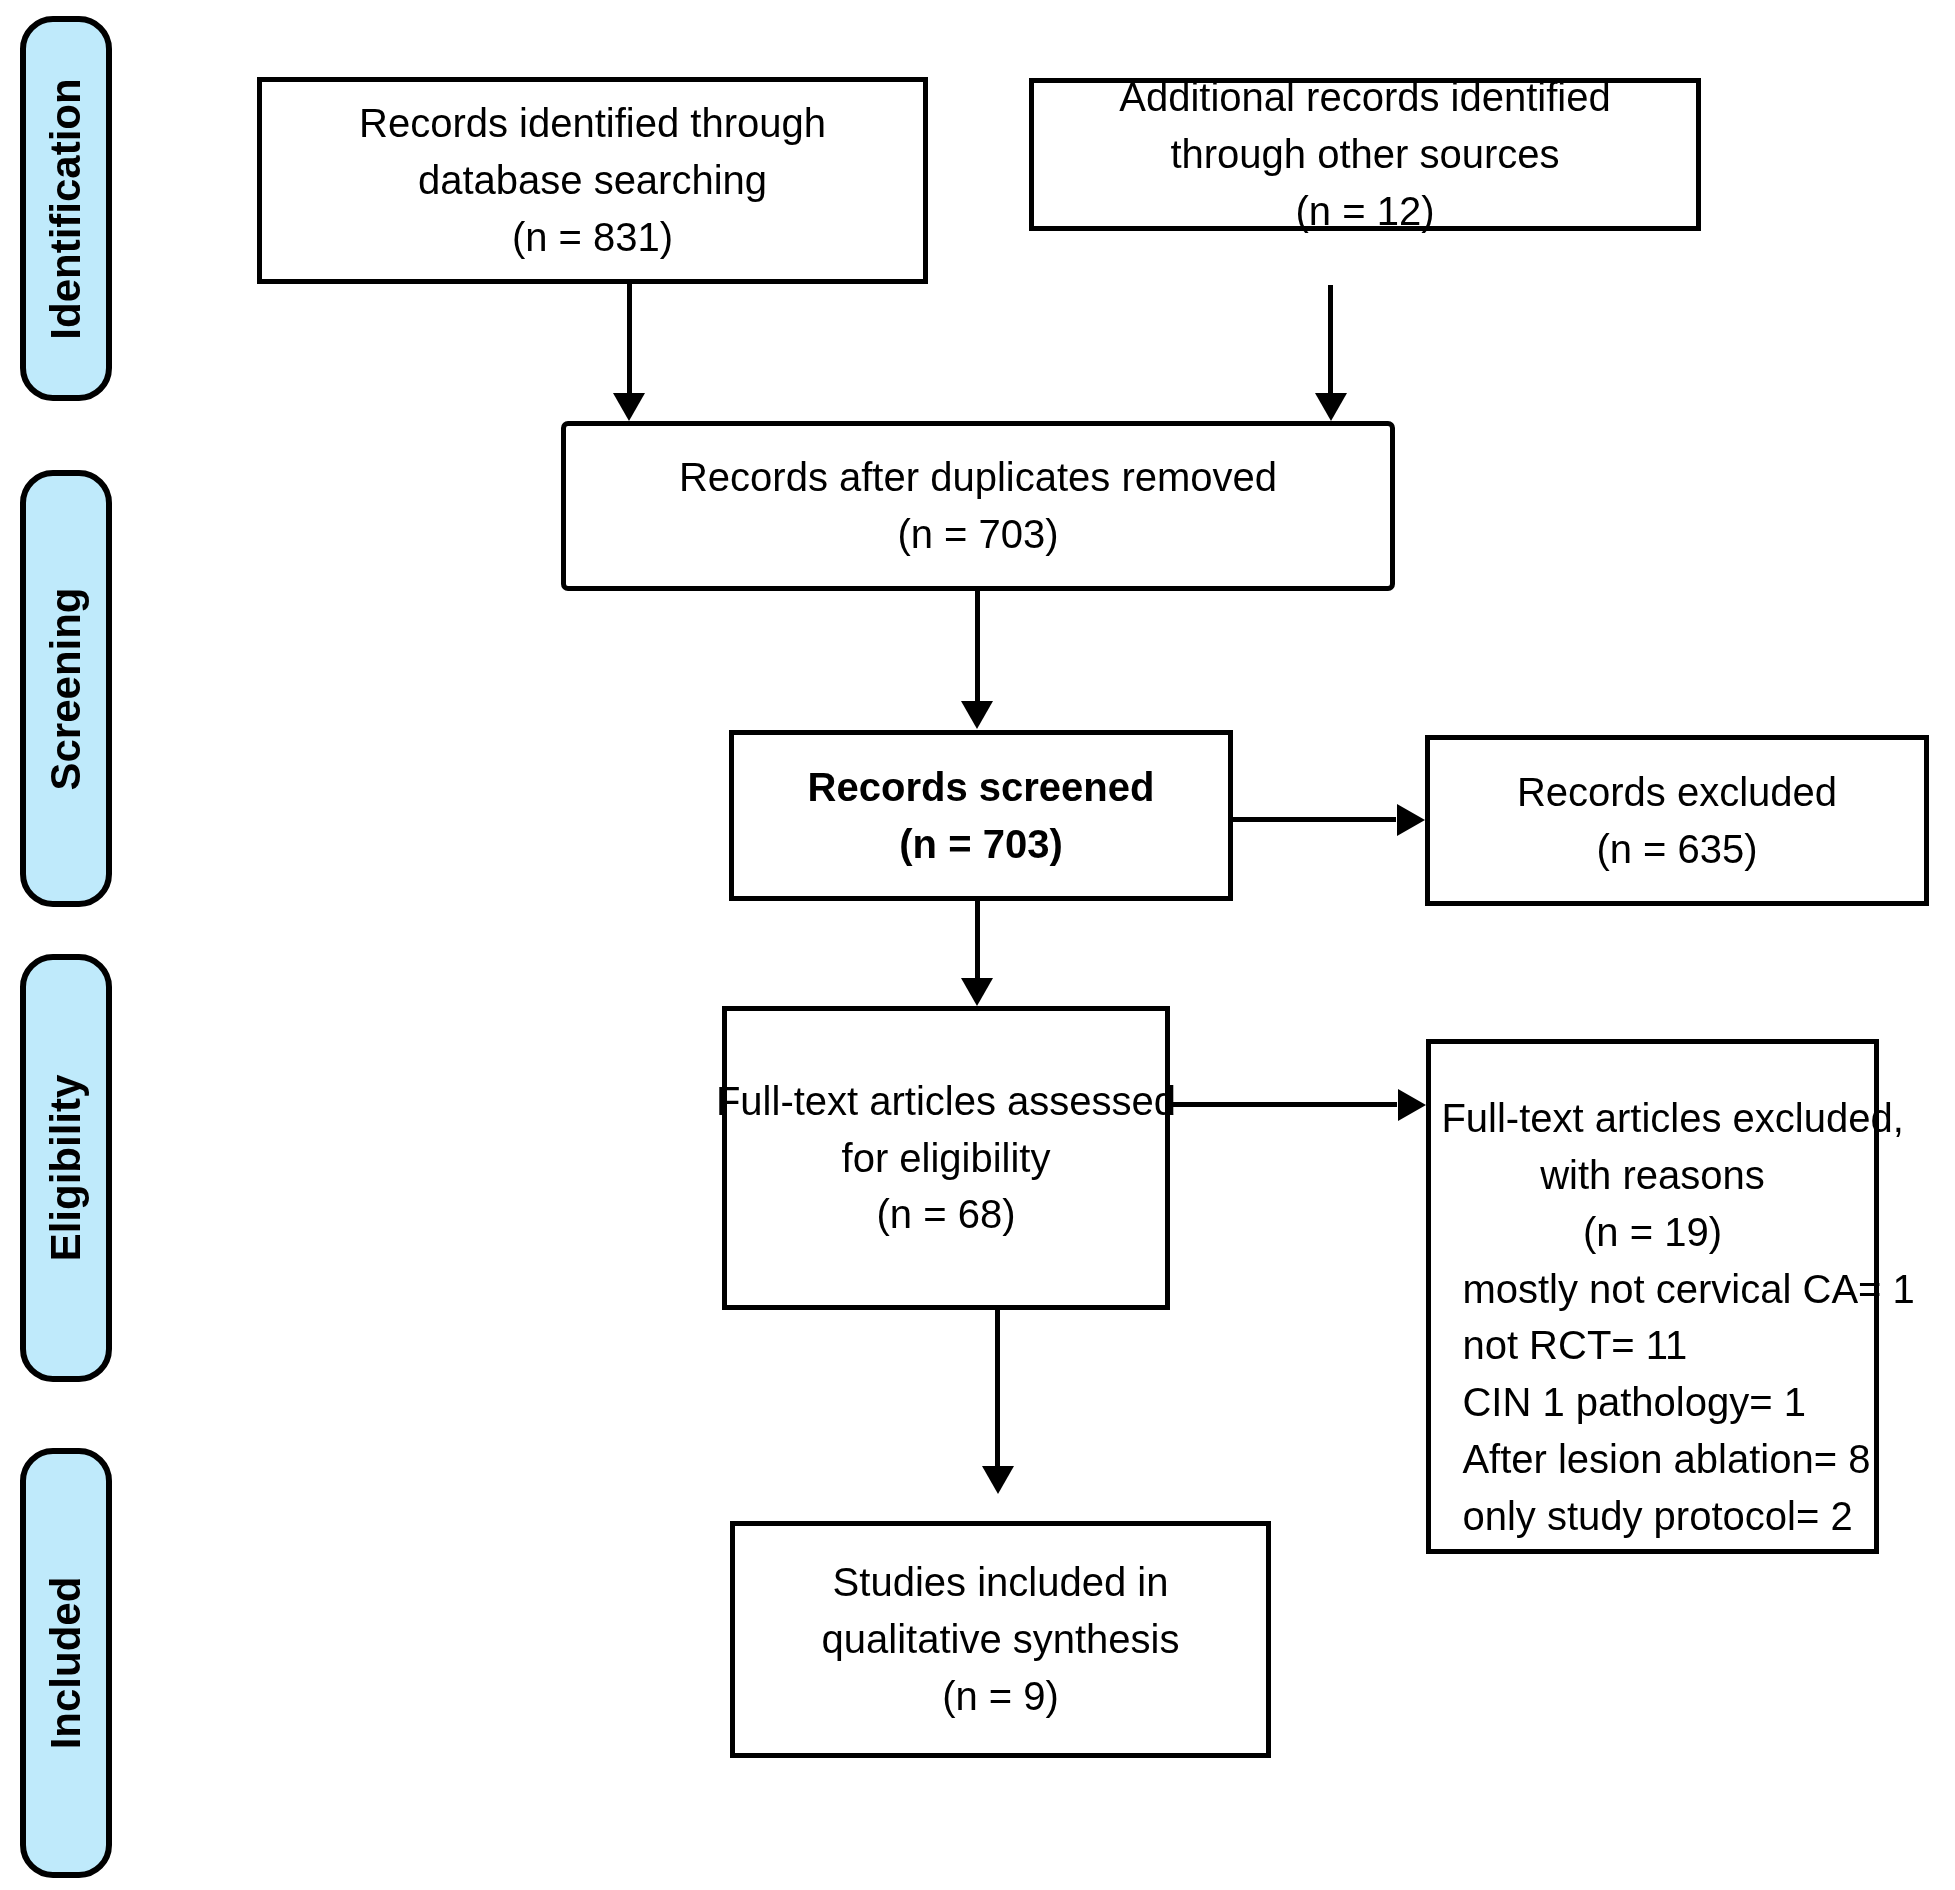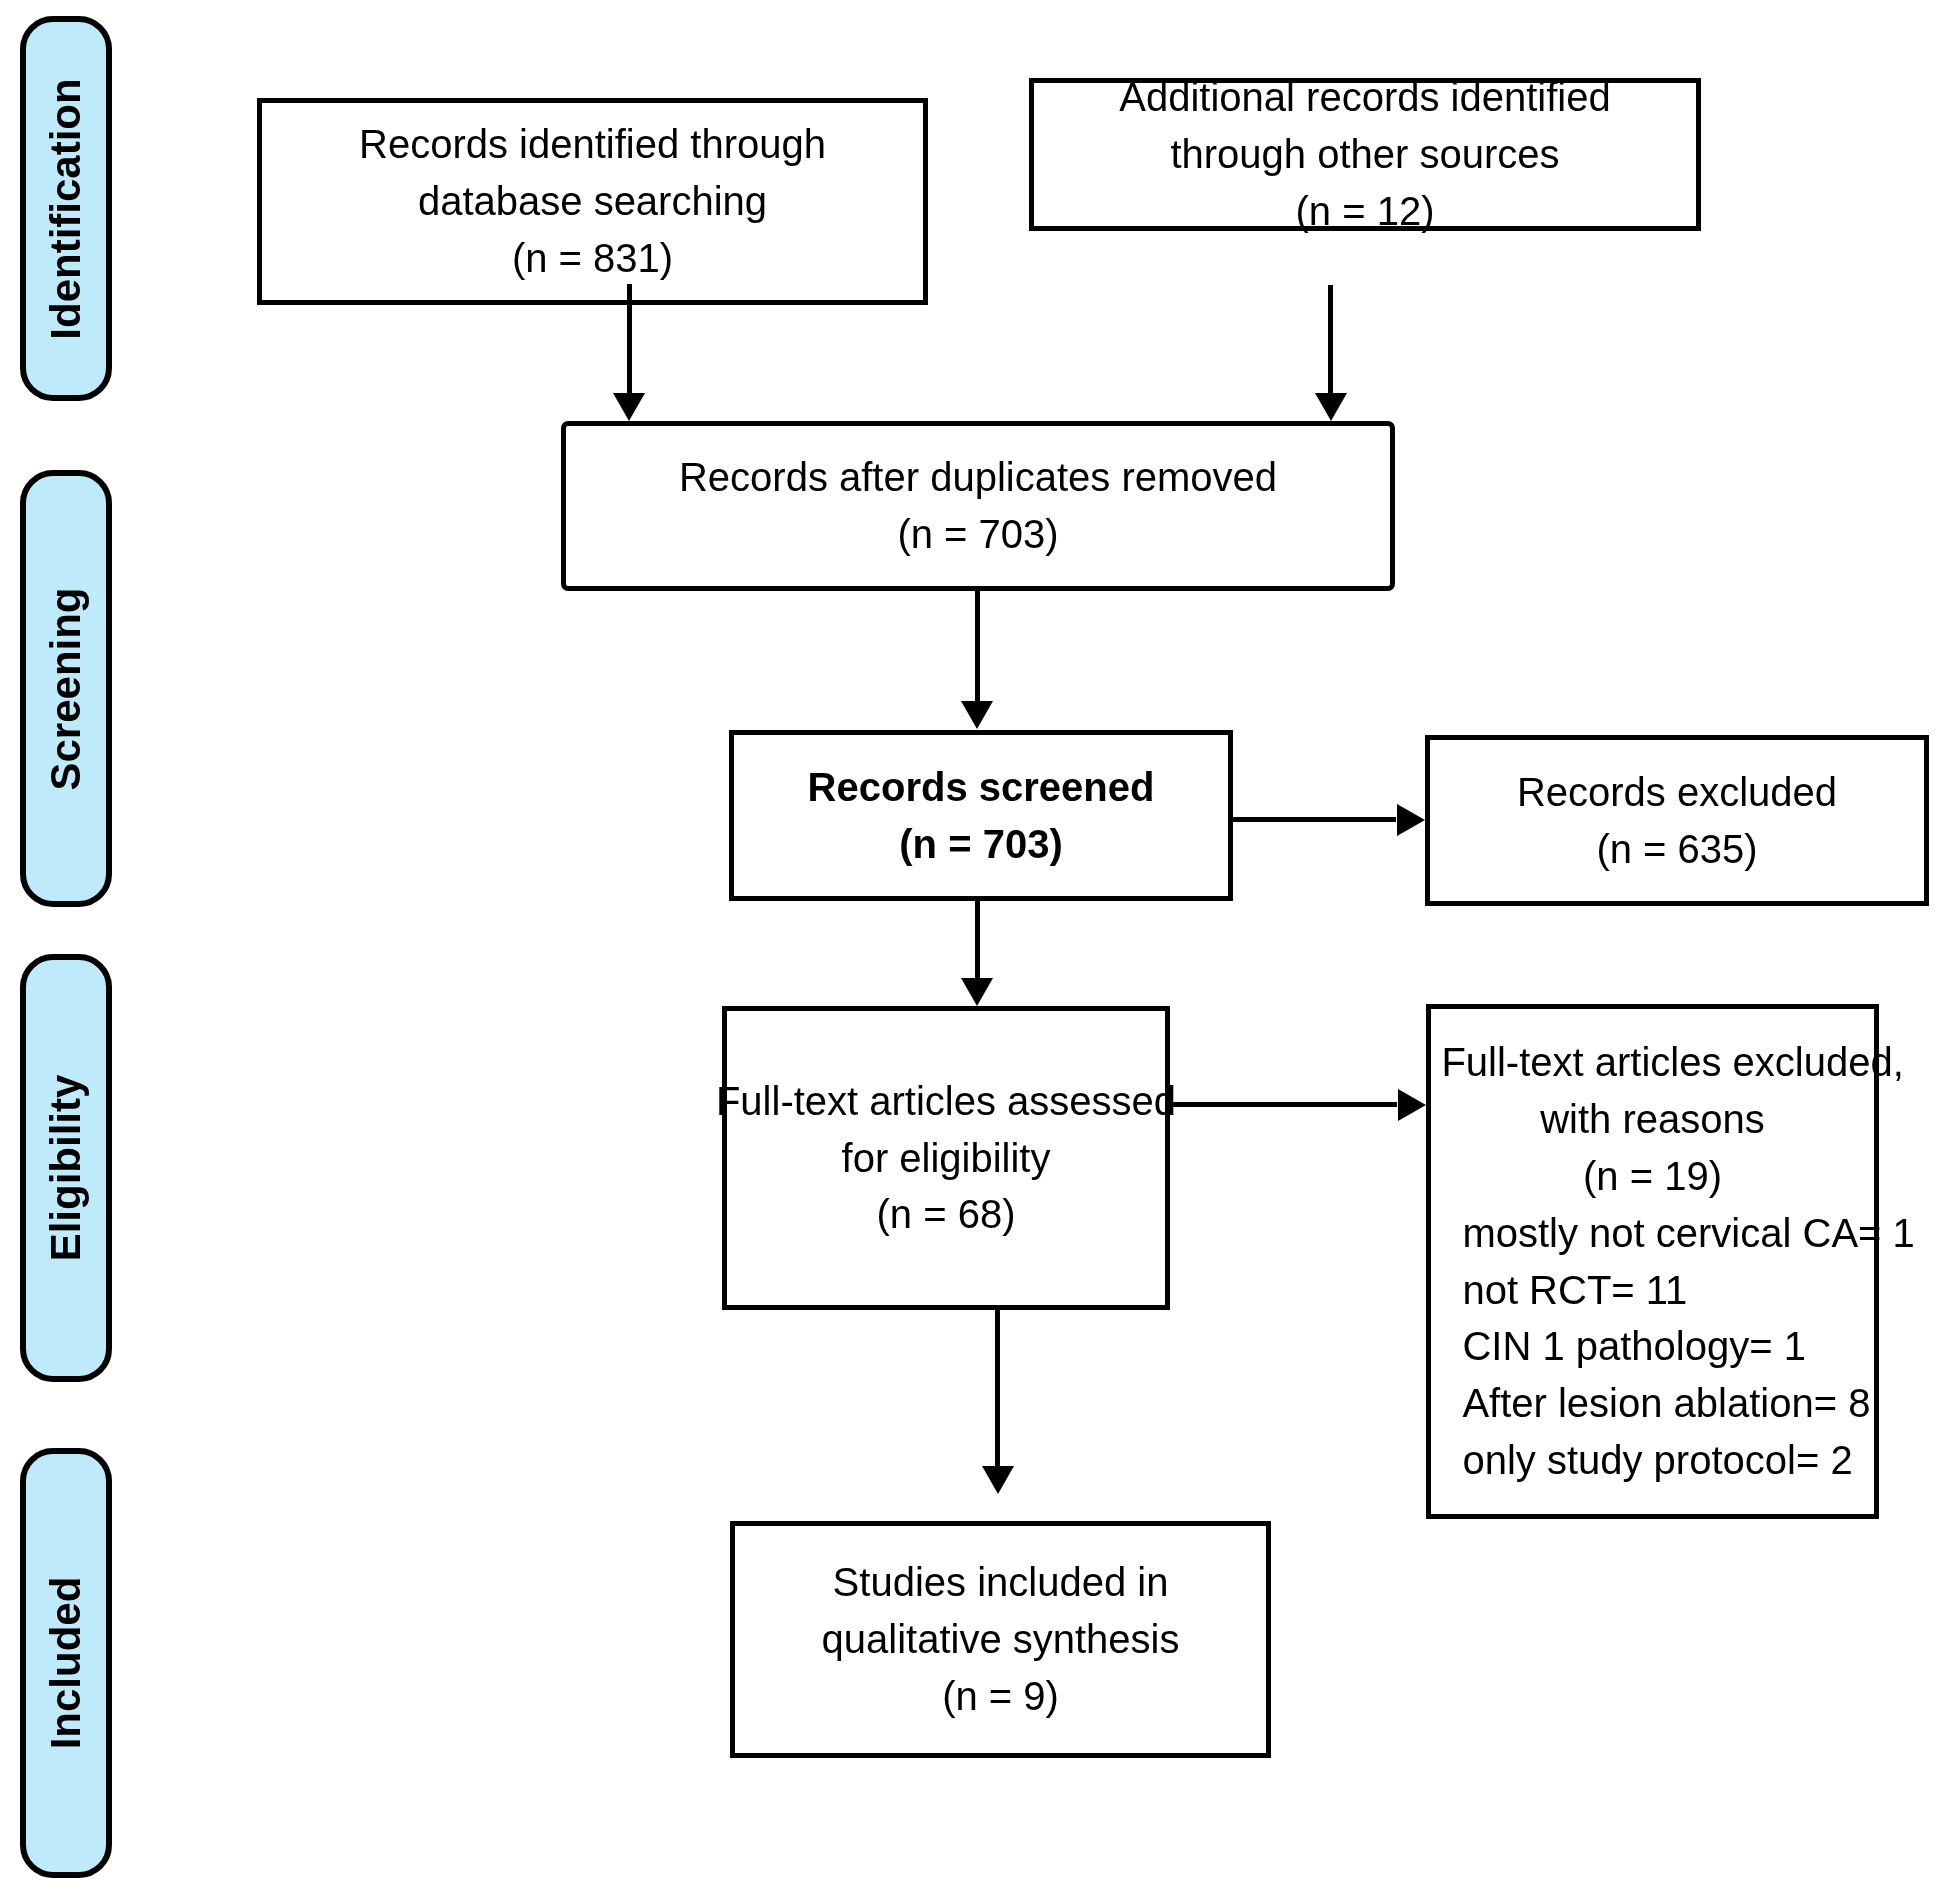--- a/index.html
+++ b/index.html
@@ -54,21 +54,22 @@
     text-align: center;
     font-size: 40px;
     line-height: 1.42;
     padding: 4.4px 10.4px;
   }
   .flow-box .line {
     display: block;
     white-space: nowrap;
   }
   .flow-box.reasons {
-    justify-content: center;
+    justify-content: flex-end;
+    margin-top: 35px;
   }
   .flow-box.reasons .centered-block {
     width: 100%;
     text-align: center;
   }
   .flow-box.reasons .reasons-block {
     width: 100%;
     text-align: left;
     padding-left: 21px;
     box-sizing: border-box;
@@ -116,21 +117,21 @@
   </div>
 
   <div class="stage-pill" style="left:20px; top:954px; width:92px; height:428px;">
     <span class="stage-label">Eligibility</span>
   </div>
 
   <div class="stage-pill" style="left:20px; top:1448px; width:92px; height:430px;">
     <span class="stage-label">Included</span>
   </div>
 
-  <div class="flow-box" style="left:257px; top:77px; width:671px; height:207px;margin-top:21px;">
+  <div class="flow-box" style="left:257px; top:77px; width:671px; height:207px;">
     <span class="line">Records identified through</span>
     <span class="line">database searching</span>
     <span class="line">(n = 831)</span>
   </div>
 
   <div class="flow-box" style="left:1029px; top:78px; width:672px; height:153px;">
     <span class="line">Additional records identified</span>
     <span class="line">through other sources</span>
     <span class="line">(n = 12)</span>
   </div>

